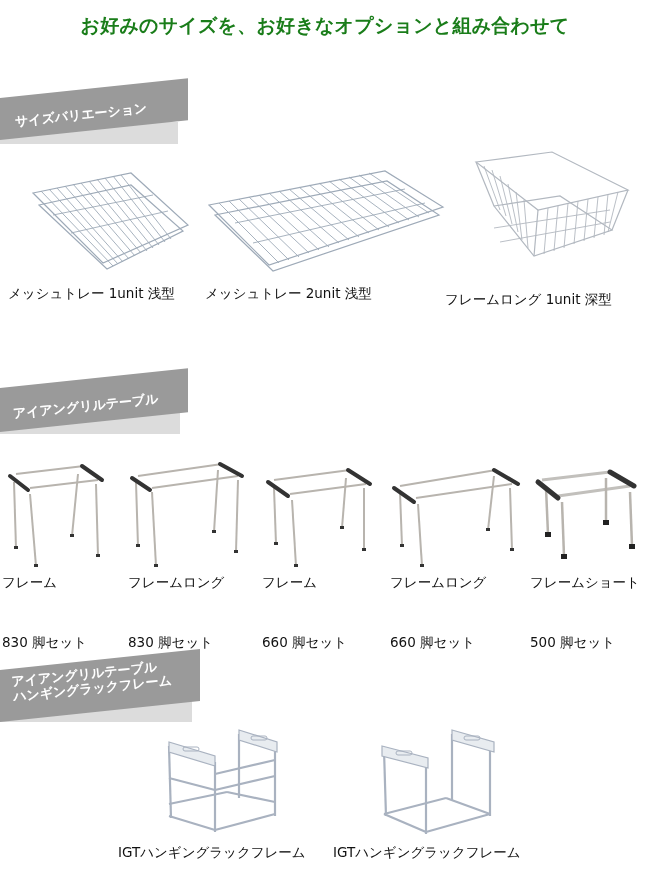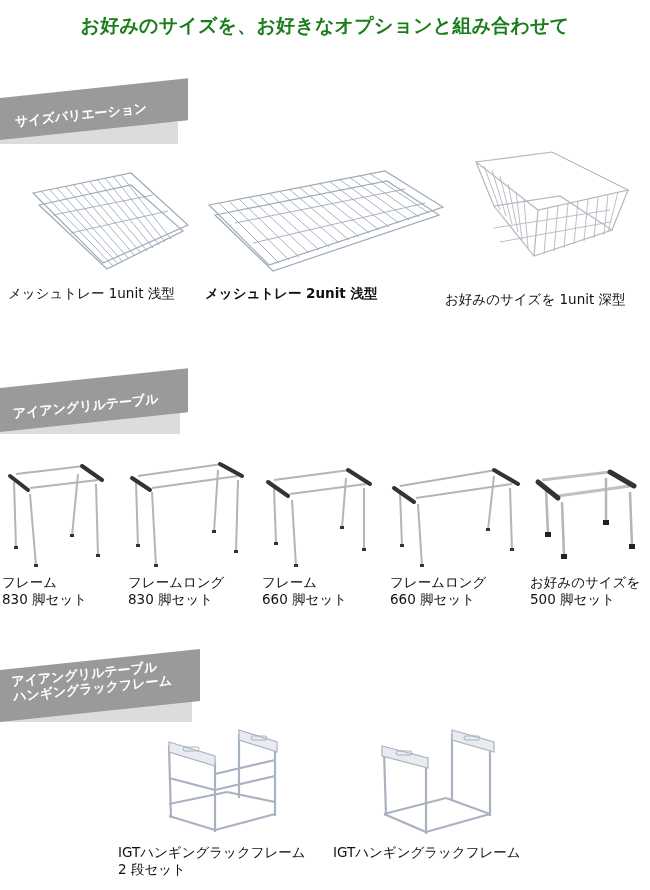--- a/index.html
+++ b/index.html
@@ -23,21 +23,21 @@
       transform-origin: left bottom; transform: skewY(-6deg);
     }
     .banner .label {
       position: absolute; color: #ffffff; font-weight: bold;
       font-size: 13px; line-height: 16px; white-space: nowrap;
       transform-origin: left bottom; transform: rotate(-6deg);
     }
 
     .item { position: absolute; text-align: left; }
     .item svg { display: block; margin: 0 auto; }
-    .caption { font-size: 13.5px; line-height: 17px; color: #111; white-space: nowrap; }
+    .caption { font-size: 13.5px; line-height: 17px; color: #111; white-space: nowrap; margin-top: 43px; }
   </style>
 </head>
 <body>
 
 <div class="headline">
   <div>お好みのサイズを、お好きなオプションと組み合わせて</div>
 </div>
 
 <div class="banner" style="top:80px;width:190px;height:70px;">
   <div class="shadow" style="left:0;top:42px;width:178px;height:22px;"></div>
@@ -90,21 +90,21 @@
         <line x1="124" y1="16" x2="184" y2="62"></line>
         <line x1="134" y1="14" x2="194" y2="58"></line>
         <line x1="144" y1="12" x2="204" y2="55"></line>
         <line x1="154" y1="10" x2="214" y2="52"></line>
         <line x1="164" y1="8" x2="224" y2="48"></line>
         <line x1="30" y1="58" x2="200" y2="24"></line>
         <line x1="48" y1="78" x2="220" y2="38"></line>
       </g>
     </g>
   </svg>
-  <div class="caption" style="margin-top:10px;font-weight:bold;">メッシュトレー 2unit 浅型</div>
+  <div class="caption" style="margin-top:10px;">メッシュトレー 2unit 浅型</div>
 </div>
 
 <div class="item" style="left:445px;top:148px;width:200px;">
   <svg width="170" height="127" viewBox="0 0 170 127">
     <g fill="none" stroke="#b2b8c0" stroke-width="1.2">
       <polygon points="16,14 92,4 168,42 78,62"></polygon>
       <polygon points="34,58 100,48 152,82 74,108"></polygon>
       <line x1="16" y1="14" x2="34" y2="58"></line>
       <line x1="78" y1="62" x2="74" y2="108"></line>
       <line x1="168" y1="42" x2="152" y2="82"></line>
@@ -121,21 +121,21 @@
         <line x1="118" y1="53" x2="114" y2="96"></line>
         <line x1="128" y1="51" x2="124" y2="93"></line>
         <line x1="138" y1="49" x2="134" y2="90"></line>
         <line x1="148" y1="46" x2="144" y2="87"></line>
         <line x1="158" y1="44" x2="148" y2="84"></line>
         <line x1="34" y1="80" x2="150" y2="62"></line>
         <line x1="40" y1="94" x2="150" y2="74"></line>
       </g>
     </g>
   </svg>
-  <div class="caption" style="margin-top:16px;">お好みのサイズを 1unit 深型</div>
+  <div class="caption" style="margin-top:16px;">フレームロング 1unit 深型</div>
 </div>
 
 <div class="banner" style="top:366px;width:200px;height:72px;">
   <div class="shadow" style="left:0;top:46px;width:180px;height:22px;"></div>
   <div class="band" style="top:22px;width:188px;height:44px;"></div>
   <div class="label" style="left:14px;top:40px;">アイアングリルテーブル</div>
 </div>
 
 <div class="item" style="left:2px;top:458px;width:110px;">
   <svg width="110" height="112" viewBox="0 0 110 112">
@@ -253,21 +253,21 @@
       <line x1="8" y1="24" x2="28" y2="40"></line>
       <line x1="80" y1="14" x2="104" y2="28"></line>
     </g>
     <g fill="#222">
         <rect x="15" y="74" width="6" height="5"></rect>
         <rect x="31" y="96" width="6" height="5"></rect>
         <rect x="73" y="62" width="6" height="5"></rect>
         <rect x="99" y="86" width="6" height="5"></rect>
       </g>
   </svg>
-  <div class="caption" style="margin-top:4px;">お好みのサイズを</div>
+  <div class="caption" style="margin-top:4px;">フレームショート</div>
   <div class="caption">500 脚セット</div>
 </div>
 
 <div class="banner" style="top:648px;width:210px;height:80px;">
   <div class="shadow" style="left:0;top:52px;width:192px;height:22px;"></div>
   <div class="band" style="top:22px;width:200px;height:52px;"></div>
   <div class="label" style="left:14px;top:26px;line-height:15px;">
     <div>アイアングリルテーブル</div>
     <div>ハンギングラックフレーム</div>
   </div>

